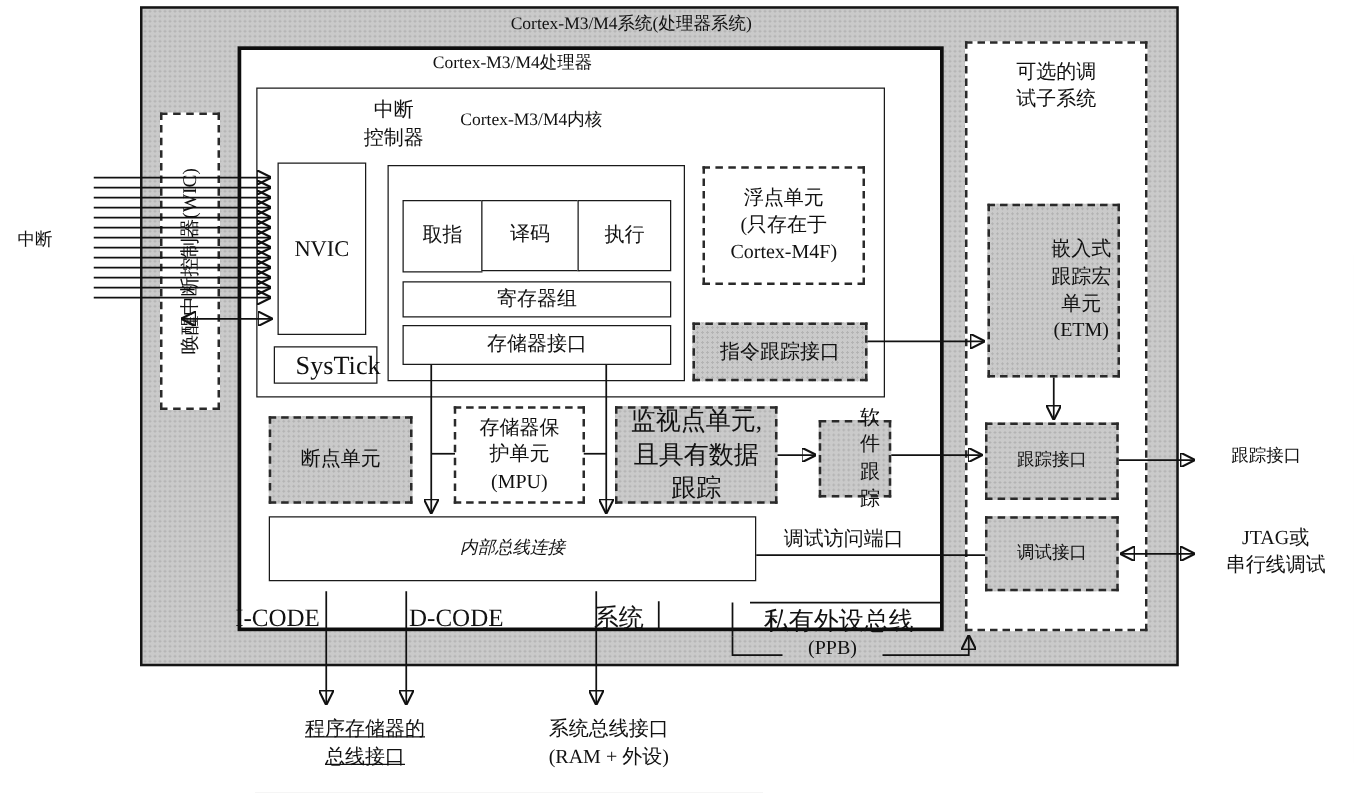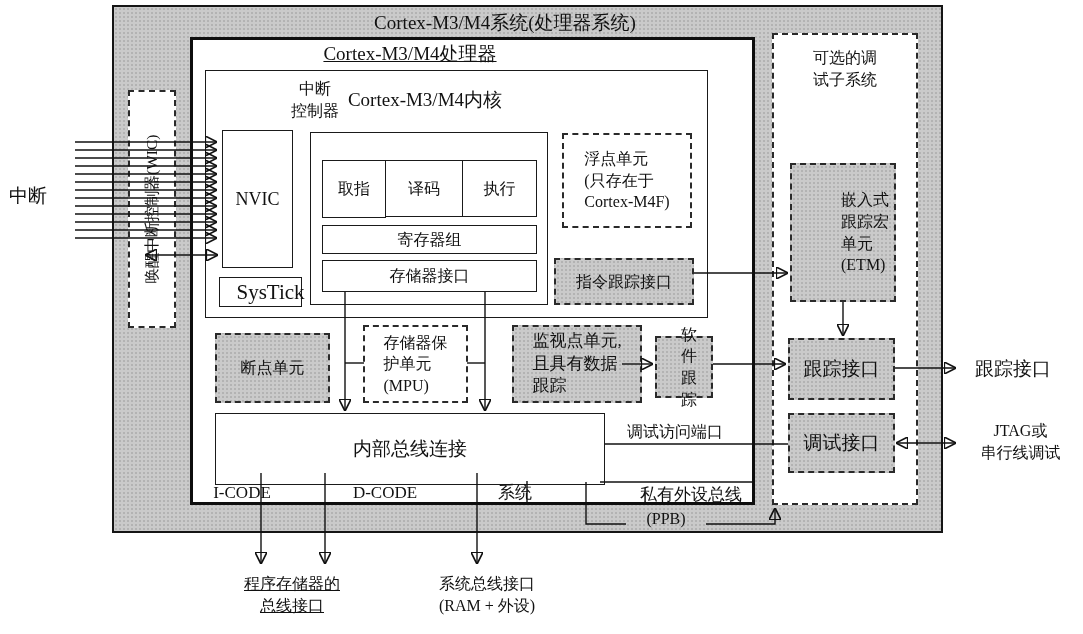--- a/index.html
+++ b/index.html
@@ -5,75 +5,75 @@
   html,body{margin:0;padding:0;background:#fff;}
   .stage{position:relative;width:1083px;height:634px;background:#fff;overflow:hidden;
          font-family:"Liberation Serif","DejaVu Serif",serif;color:#111;}
   .box{position:absolute;box-sizing:border-box;}
   .solid{border:1.6px solid #1a1a1a;background:#fff;}
   .thick{border:3px solid #0d0d0d;background:#fff;}
   .outer{border:2.5px solid #151515;}
   .dashedw{border:2px dashed #2a2a2a;background:#fff;}
   .dashedg{border:2px dashed #2a2a2a;}
   .shade{background-color:#cacaca;background-image:radial-gradient(#b3b3b3 1px,rgba(0,0,0,0) 1.1px);background-size:4px 4px;}
-  .lbl{display:flex;align-items:center;justify-content:center;
+  .lbl{display:flex;align-items:center;justify-content:center;text-align:center;
        white-space:pre-line;line-height:1.35;font-size:16px;}
   .t{position:absolute;text-align:center;white-space:pre-line;line-height:1.4;}
-  .f15{font-size:21px;padding-left:20px;}.f155{font-size:17px;margin-left:20px;}.f16{font-size:16px;}.f17{font-size:19px;}.f18{font-size:18px;}
+  .f15{font-size:21px;padding-left:20px;}.f155{font-size:20px;}.f16{font-size:16px;}.f17{font-size:14px;}.f18{font-size:18px;}
   .vtext{position:absolute;left:50%;top:50%;transform:translate(-50%,-50%) rotate(-90deg);
          white-space:nowrap;font-size:15.5px;}
   svg.overlay{position:absolute;left:0;top:0;z-index:50;pointer-events:none;}
   svg.overlay line,svg.overlay path{stroke:#111;stroke-width:1.4;fill:none;}
 </style>
 </head>
 <body>
 
 <div class="stage">
 
   <div class="box outer shade" style="left:112px;top:5px;width:831px;height:528px;"></div>
   <div class="t f17" style="left:335px;top:10px;width:340px;">Cortex-M3/M4系统(处理器系统)</div>
 
   <div class="box thick" style="left:190px;top:37px;width:565px;height:468px;"></div>
-  <div class="t f17" style="left:295px;top:41px;width:230px;text-decoration:underline;">Cortex-M3/M4处理器</div>
+  <div class="t f17" style="left:295px;top:41px;width:230px;">Cortex-M3/M4处理器</div>
 
   <div class="box dashedw" style="left:128px;top:90px;width:48px;height:238px;">
     <span class="vtext">唤醒中断控制器(WIC)</span>
   </div>
 
   <div class="box solid" style="left:205px;top:70px;width:503px;height:248px;"></div>
   <div class="t f17" style="left:325px;top:87px;width:200px;">Cortex-M3/M4内核</div>
   <div class="t f16" style="left:279px;top:78px;width:72px;">中断
 控制器</div>
 
   <div class="box solid lbl f18" style="left:222px;top:130px;width:71px;height:138px;">NVIC</div>
   <div class="box solid lbl f15" style="left:219px;top:277px;width:83px;height:30px;">SysTick</div>
 
   <div class="box solid" style="left:310px;top:132px;width:238px;height:173px;"></div>
   <div class="box solid lbl f16" style="left:322px;top:160px;width:64px;height:58px;">取指</div>
-  <div class="box solid lbl f16" style="left:384.5px;top:160px;width:79px;height:57px;">译码</div>
+  <div class="box solid lbl f16" style="left:384.5px;top:160px;width:79px;height:57px;font-family:Liberation Mono, monospace;">译码</div>
   <div class="box solid lbl f16" style="left:462px;top:160px;width:75px;height:57px;">执行</div>
   <div class="box solid lbl f16" style="left:322px;top:225px;width:215px;height:29px;">寄存器组</div>
   <div class="box solid lbl f16" style="left:322px;top:260px;width:215px;height:32px;">存储器接口</div>
 
   <div class="box dashedw lbl f16" style="left:562px;top:133px;width:130px;height:95px;">浮点单元
 (只存在于
 Cortex-M4F)</div>
   <div class="box dashedg shade lbl f16" style="left:554px;top:258px;width:140px;height:47px;">指令跟踪接口</div>
 
   <div class="box dashedg shade lbl f16" style="left:215px;top:333px;width:115px;height:70px;">断点单元</div>
   <div class="box dashedw lbl f16" style="left:363px;top:325px;width:105px;height:78px;">存储器保
 护单元
 (MPU)</div>
   <div class="box dashedg shade lbl f155" style="left:492px;top:325px;width:130px;height:78px;">监视点单元,
 且具有数据
 跟踪</div>
   <div class="box dashedg shade lbl f16" style="left:655px;top:336px;width:58px;height:62px;padding-left:24px;">软件
 跟踪</div>
 
-  <div class="box solid lbl f17" style="left:215px;top:413px;width:390px;height:72px;">内部总线连接</div>
+  <div class="box solid lbl f17" style="left:215px;top:413px;width:390px;height:52px;font-style:italic;">内部总线连接</div>
   <div class="t f16" style="left:602px;top:421px;width:146px;">调试访问端口</div>
 
   <div class="t f155" style="left:186px;top:481px;width:72px;">I-CODE</div>
   <div class="t f155" style="left:323px;top:481px;width:84px;">D-CODE</div>
   <div class="t f155" style="left:466px;top:481px;width:58px;">系统</div>
   <div class="t f155" style="left:594px;top:483px;width:154px;">私有外设总线</div>
   <div class="t f16" style="left:628px;top:508px;width:76px;">(PPB)</div>
 
   <div class="box dashedw" style="left:772px;top:33px;width:146px;height:472px;">
     <div class="t f16" style="left:0;right:0;top:12px;">可选的调

